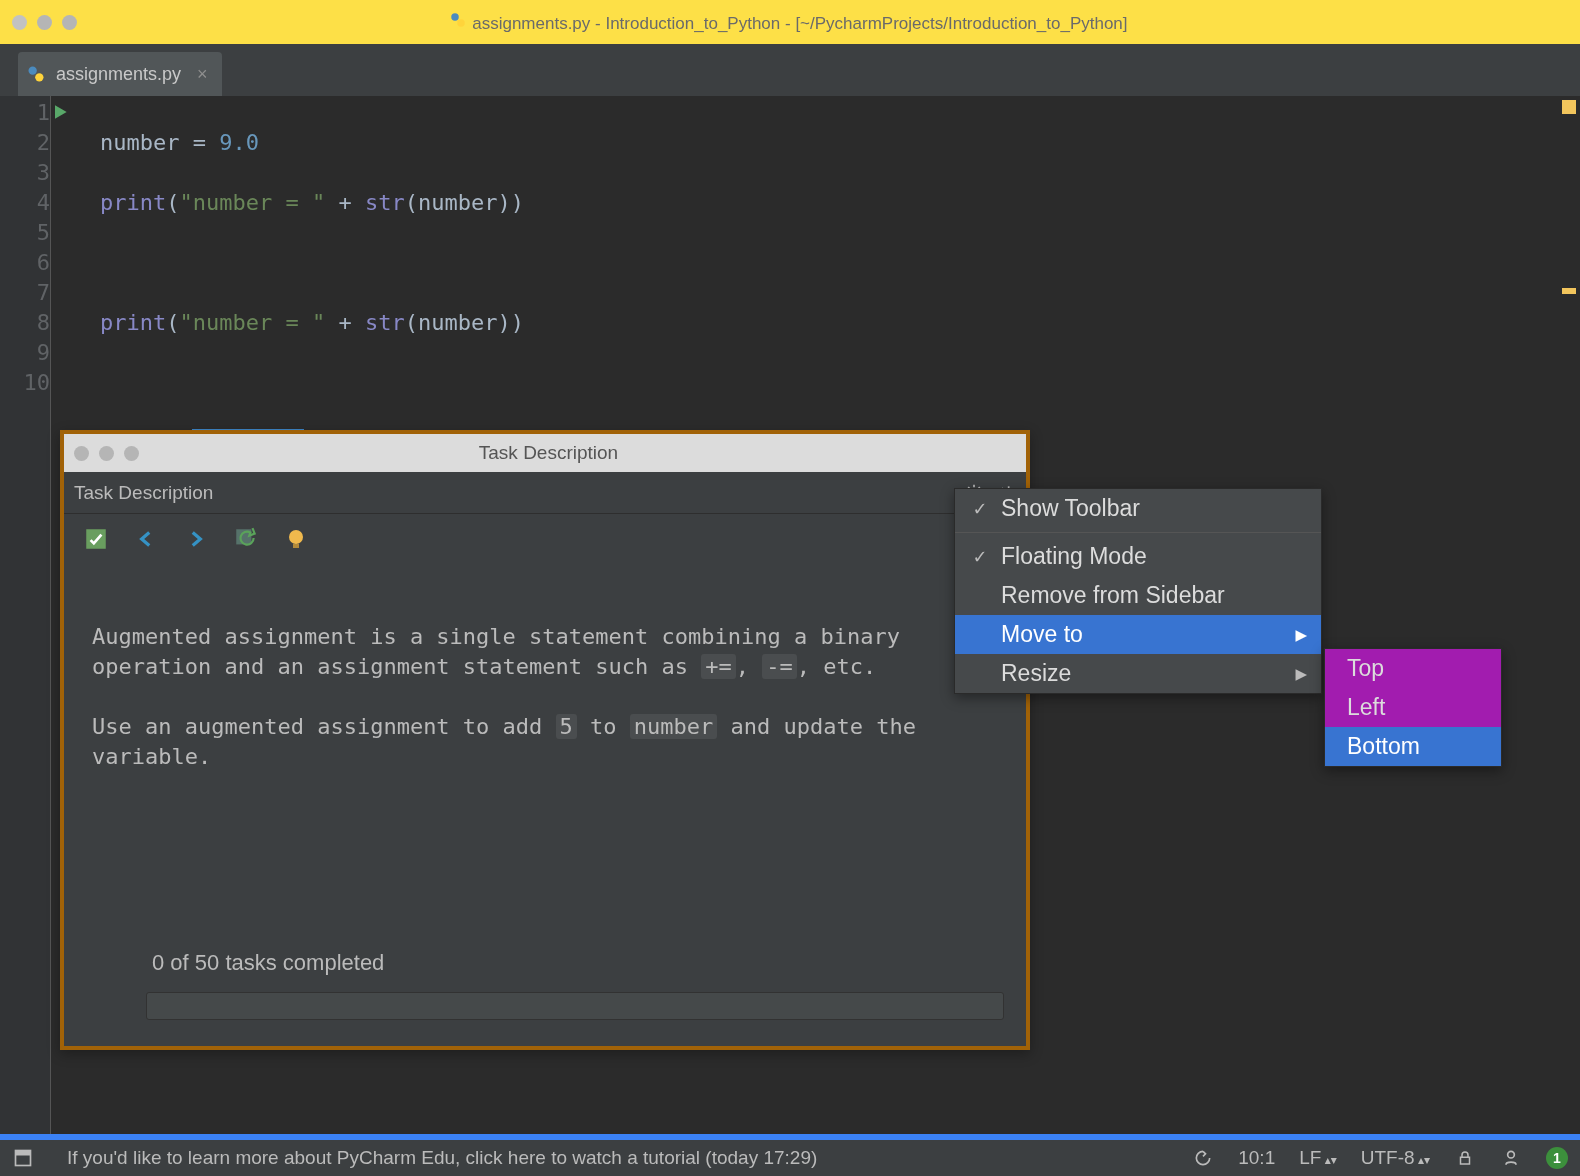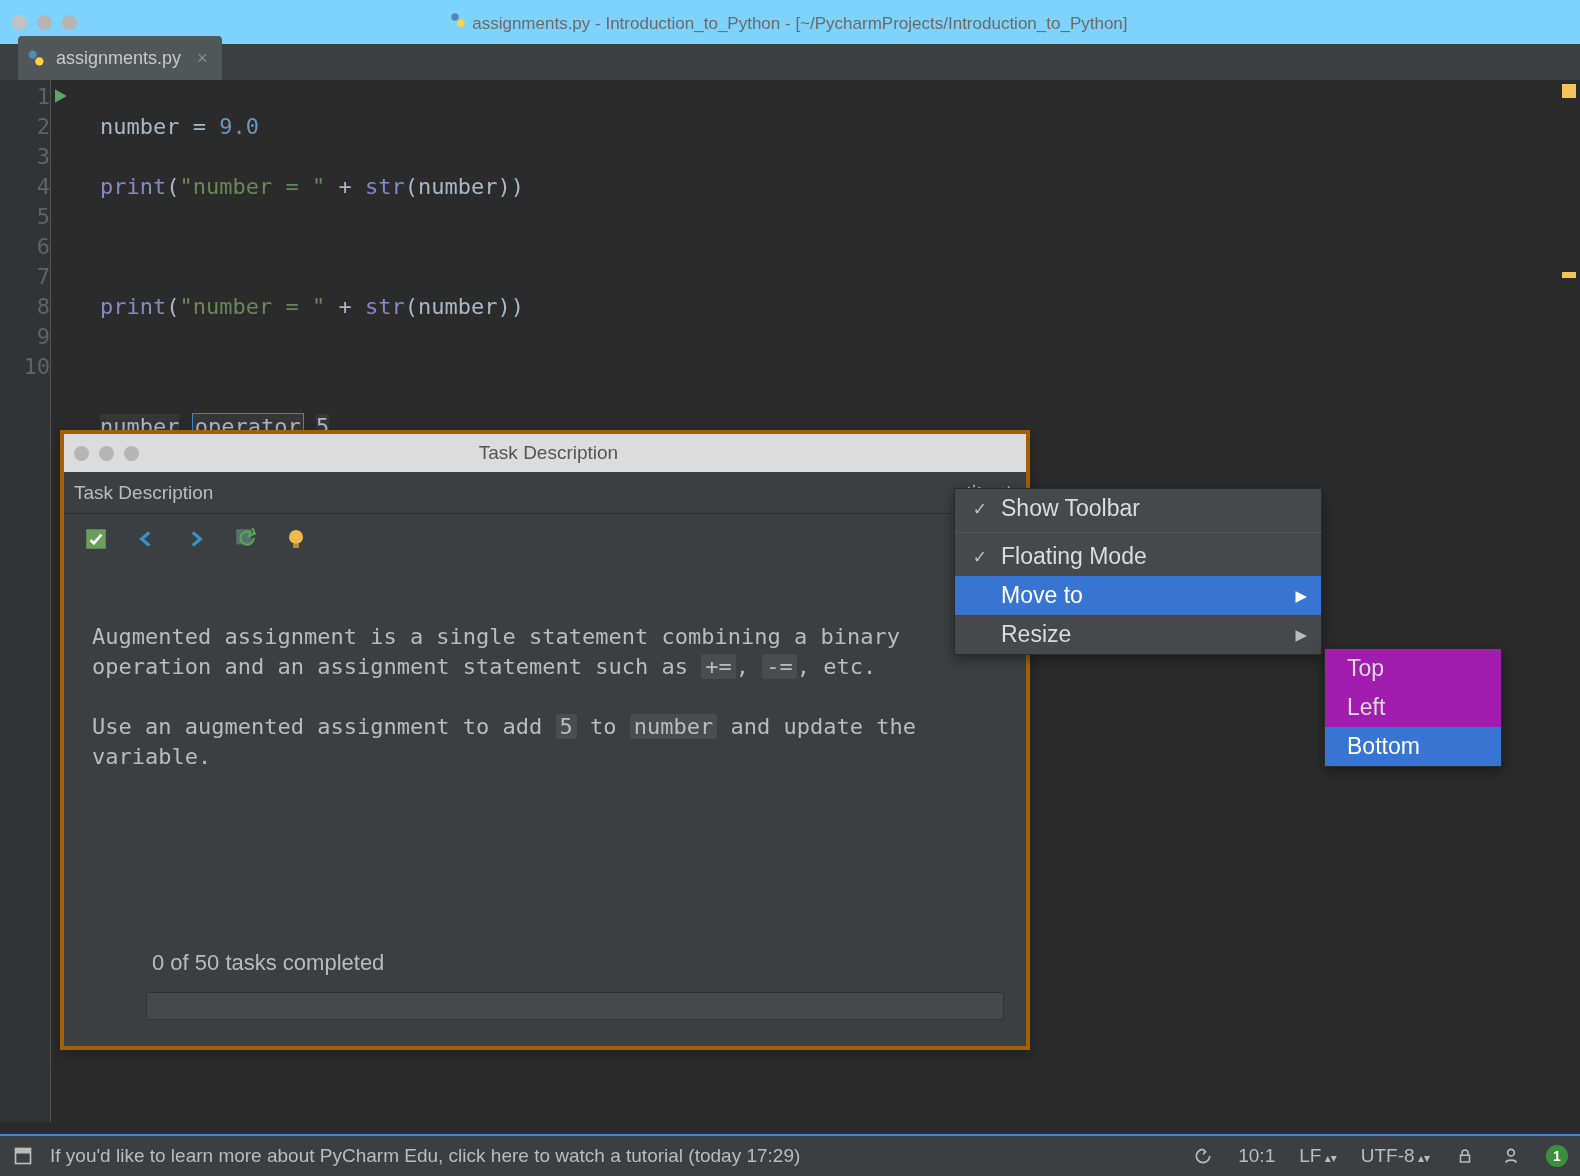--- a/index.html
+++ b/index.html
@@ -7,36 +7,36 @@
   font-family: -apple-system, BlinkMacSystemFont, "Helvetica Neue", sans-serif;
   background: #2b2b2b;
   color: #bbbbbb;
   width: 1580px;
   height: 1176px;
   overflow: hidden;
   position: relative;
 }
 .titlebar {
   height: 44px;
-  background: #7dd3fc;
+  background: #fde047;
   display: flex;
   align-items: center;
   padding: 0 12px;
   gap: 8px;
   font-size: 17px;
   color: #6a6a6a;
 }
 .traffic-lights { display: flex; gap: 10px; margin-right: 14px; }
 .traffic-light { width: 15px; height: 15px; border-radius: 50%; background: #b5b5b5; }
 .traffic-light.close { background: #c2c2c2; }
 .title-icon { width: 18px; height: 18px; display:inline-flex; align-items:center; justify-content:center; }
 .title-icon svg { width: 18px; height: 18px; }
 .titlebar-text { flex: 1; text-align: center; margin-left: -90px; }
 
-.tabbar { height: 36px; background: #3c3f41; display: flex; align-items: flex-end; padding-left: 18px; }
+.tabbar { height: 52px; background: #3c3f41; display: flex; align-items: flex-end; padding-left: 18px; }
 .tab {
   height: 44px; background: #515658; display: flex; align-items: center;
   padding: 0 14px 0 8px; gap: 10px; font-size: 18px; color: #c9c9c9;
   border-top-left-radius: 4px; border-top-right-radius: 4px;
 }
 .tab-icon { width:20px; height:20px; display:inline-flex; }
 .tab-close { color: #8e8e8e; font-size: 18px; margin-left: 6px; cursor:pointer; }
 
 .editor-area { display: flex; height: calc(100% - 44px - 48px - 42px); position: relative; }
 .gutter {
@@ -101,22 +101,22 @@
 
 .submenu {
   position:absolute; left:1324px; top:648px; width:178px; background:#a21caf; border:1px solid #2a2a2a;
   font-size:23px; color:#dcdcdc; box-shadow:0 4px 12px rgba(0,0,0,.4);
 }
 .submenu .item { padding:6px 22px; cursor:pointer;}
 .submenu .item.hl { background:#3874d1; color:#fff; }
 
 .statusbar {
   position:absolute; left:0; right:0; bottom:0; height:42px; background:#3c3f41;
-  display:flex; align-items:center; padding:0 12px; gap:16px; font-size:19px; color:#bbbbbb;
-  border-top:2px solid #3b82f6;
+  display:flex; align-items:center; padding:0 12px; gap:33px; font-size:19px; color:#bbbbbb;
+  border-top:6px solid #3b82f6;
 }
 .statusbar .sb-icon{ width:22px; height:22px; display:inline-flex; align-items:center; justify-content:center;}
 .statusbar .msg{flex:1}
 .statusbar .right-group{display:flex; align-items:center; gap:24px;}
 .sb-badge{ width:22px; height:22px; border-radius:50%; background:#3c8f3c; color:#fff; display:inline-flex; align-items:center; justify-content:center; font-size:14px; font-weight:bold;}
 </style>
 </head>
 <body>
 
 <div class="titlebar">
@@ -255,20 +255,24 @@
 <div class="context-menu">
   <div class="item">
     <span class="chk">✓</span>
     <span>Show Toolbar</span>
   </div>
   <div class="sep"></div>
   <div class="item">
     <span class="chk">✓</span>
     <span>Floating Mode</span>
   </div>
+  <div class="item">
+    <span class="chk"></span>
+    <span>Remove from Sidebar</span>
+  </div>
   <div class="item hl">
     <span class="chk"></span>
     <span>Move to</span>
     <span class="arrow">▶</span>
   </div>
   <div class="item">
     <span class="chk"></span>
     <span>Resize</span>
     <span class="arrow">▶</span>
   </div>

